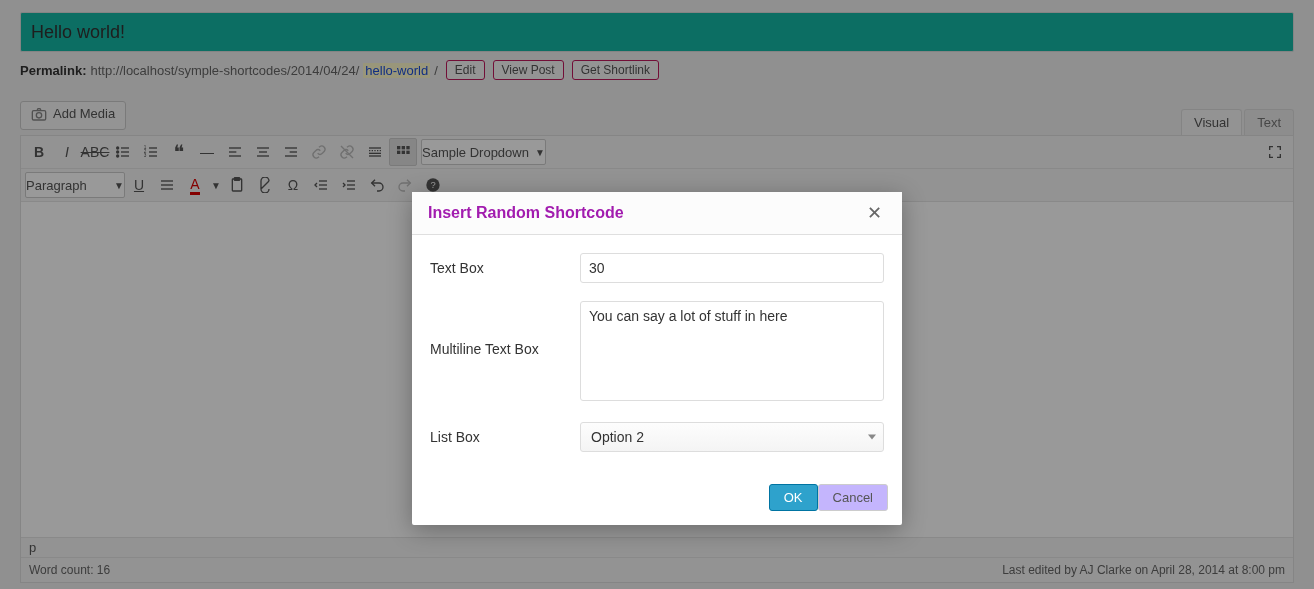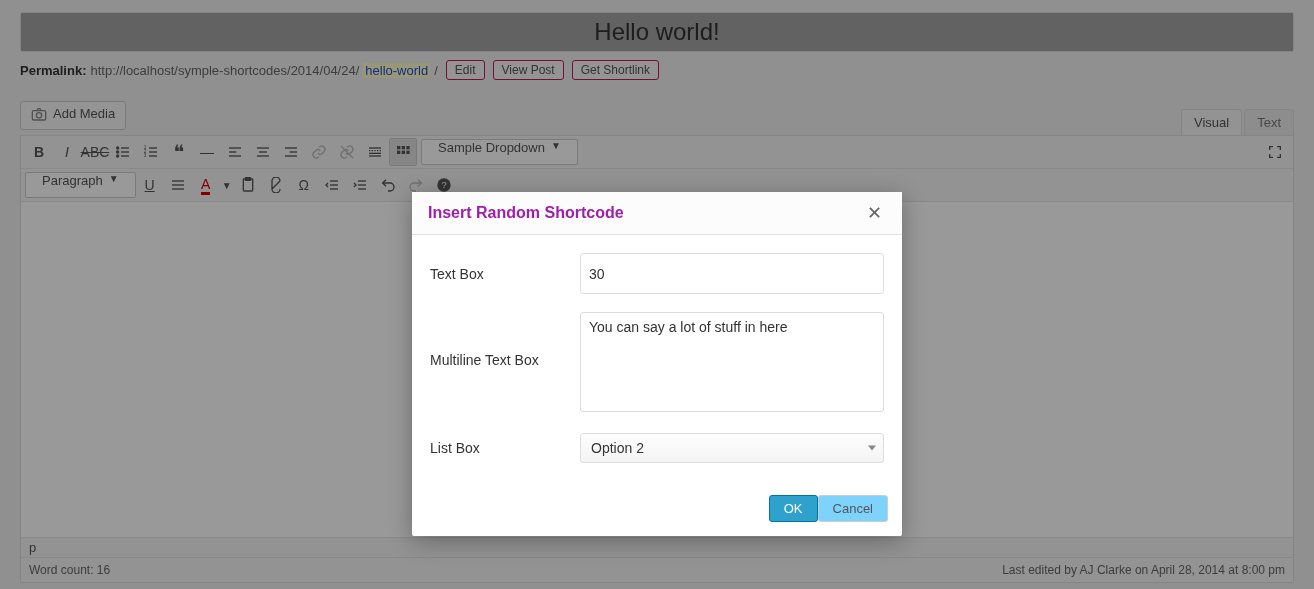--- a/index.html
+++ b/index.html
@@ -12,27 +12,26 @@
     width: 1314px;
     height: 589px;
     overflow: hidden;
   }
   .page {
     padding: 12px 20px 0 20px;
   }
   .title-input {
     width: 100%;
     height: 40px;
-    font-size: 24px;
+    font-size: 18px;
     padding: 2px 10px;
     border: 1px solid #ddd;
     border-radius: 2px;
-    background: #a3a3a3;
+    background: #14b8a6;
     color: #333;
-    text-align: center;
   }
   .permalink-row {
     margin-top: 8px;
     font-size: 13px;
     display: flex;
     align-items: center;
     gap: 4px;
     color: #666;
   }
   .permalink-row strong { color: #333; font-weight: 600; }
@@ -100,22 +99,22 @@
     justify-content: center;
     font-size: 14px;
     color: #555;
     cursor: pointer;
     border-radius: 2px;
   }
   .tbtn.active { background: #e0e0e0; border: 1px solid #ccc; }
   .tbtn.dim { color: #bbb; }
   .dropdown {
     display: inline-flex;
-    align-items: flex-start;
-    padding: 0 16px;
+    align-items: center;
+    padding: 0 0;
     height: 26px;
     border: 1px solid #ccc;
     background: #fff;
     font-size: 13px;
     color: #555;
     cursor: pointer;
     border-radius: 2px;
     gap: 6px;
   }
   .expand-icon { margin-left: auto; }
@@ -195,21 +194,21 @@
   }
   .text-input, .textarea-input, .select-input {
     width: 100%;
     border: 1px solid #ddd;
     border-radius: 3px;
     font-size: 14px;
     font-family: inherit;
     color: #333;
     background: #fff;
   }
-  .text-input { height: 41px; padding: 0 8px; }
+  .text-input { height: 30px; padding: 0 8px; }
   .textarea-input { height: 100px; padding: 6px 8px; resize: none; }
   .select-input {
     height: 30px;
     padding: 0 26px 0 10px;
     background: linear-gradient(#fdfdfd, #f4f4f4);
     appearance: none;
     position: relative;
   }
   .select-wrap { position: relative; }
   .select-arrow {
@@ -228,21 +227,21 @@
     display: flex;
     justify-content: flex-end;
     gap: 0;
   }
   .btn {
     font-size: 13px;
     padding: 5px 14px;
     border-radius: 3px;
     cursor: pointer;
     border: 1px solid #ccc;
-    background: #7dd3fc;
+    background: #c4b5fd;
     color: #555;
   }
   .btn.primary {
     background: #2ea2cc;
     border-color: #0074a2;
     color: #fff;
     font-weight: 500;
   }
   svg { width: 16px; height: 16px; }
 </style>

